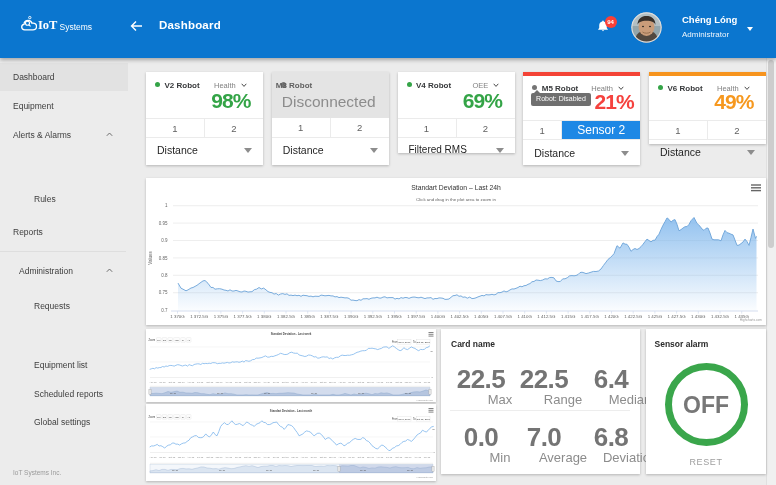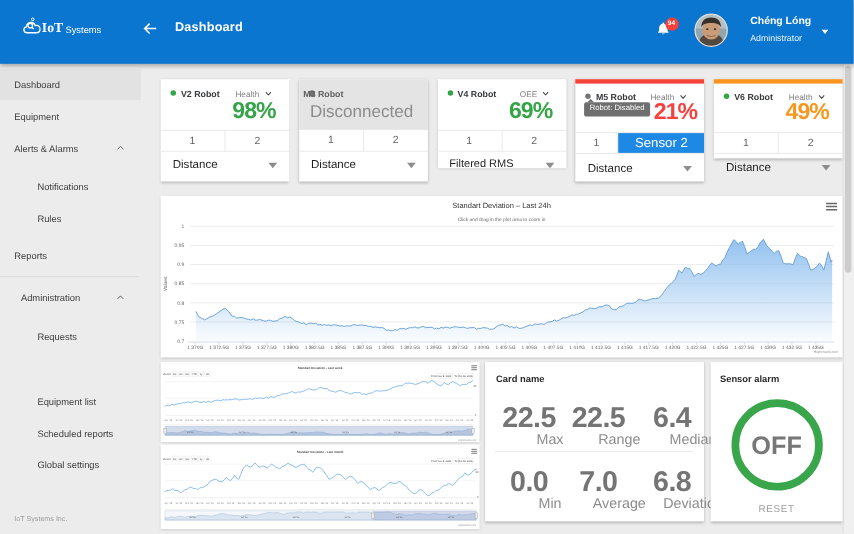--- a/index.html
+++ b/index.html
@@ -64,21 +64,20 @@
   <div class="dcaret" style="left:747px;top:26.5px;border-top-color:#fff;border-left-width:3.5px;border-right-width:3.5px;border-top-width:4.5px;"></div>
 </div>
 
 <div id="sidebar">
   <div class="sitem" style="top:4.5px;background:#e2e2e2;">Dashboard</div>
   <div class="sitem" style="top:34px;">Equipment</div>
   <div class="sitem" style="top:63px;">Alerts &amp; Alarms</div>
   <svg class="abs" style="left:106px;top:74px" width="7" height="5" viewBox="0 0 7 5">
       <path d="M0.8 3.8 L3.5 1 L6.2 3.8" stroke="#616161" stroke-width="0.9" fill="none"></path>
     </svg>
-  <div class="sitem ssub" style="top:97.5px;">Notifications</div>
   <div class="sitem ssub" style="top:127px;">Rules</div>
   <div class="sitem" style="top:160px;">Reports</div>
   <div style="position:absolute;left:0;top:193px;width:126px;border-top:1px solid #dedede;"></div>
   <div class="sitem" style="top:199px;padding-left:19px;">Administration</div>
   <svg class="abs" style="left:106px;top:210px" width="7" height="5" viewBox="0 0 7 5">
       <path d="M0.8 3.8 L3.5 1 L6.2 3.8" stroke="#616161" stroke-width="0.9" fill="none"></path>
     </svg>
   <div class="sitem ssub" style="top:233.5px;">Requests</div>
   <div class="sitem ssub" style="top:293px;">Equipment list</div>
   <div class="sitem ssub" style="top:321.5px;">Scheduled reports</div>

